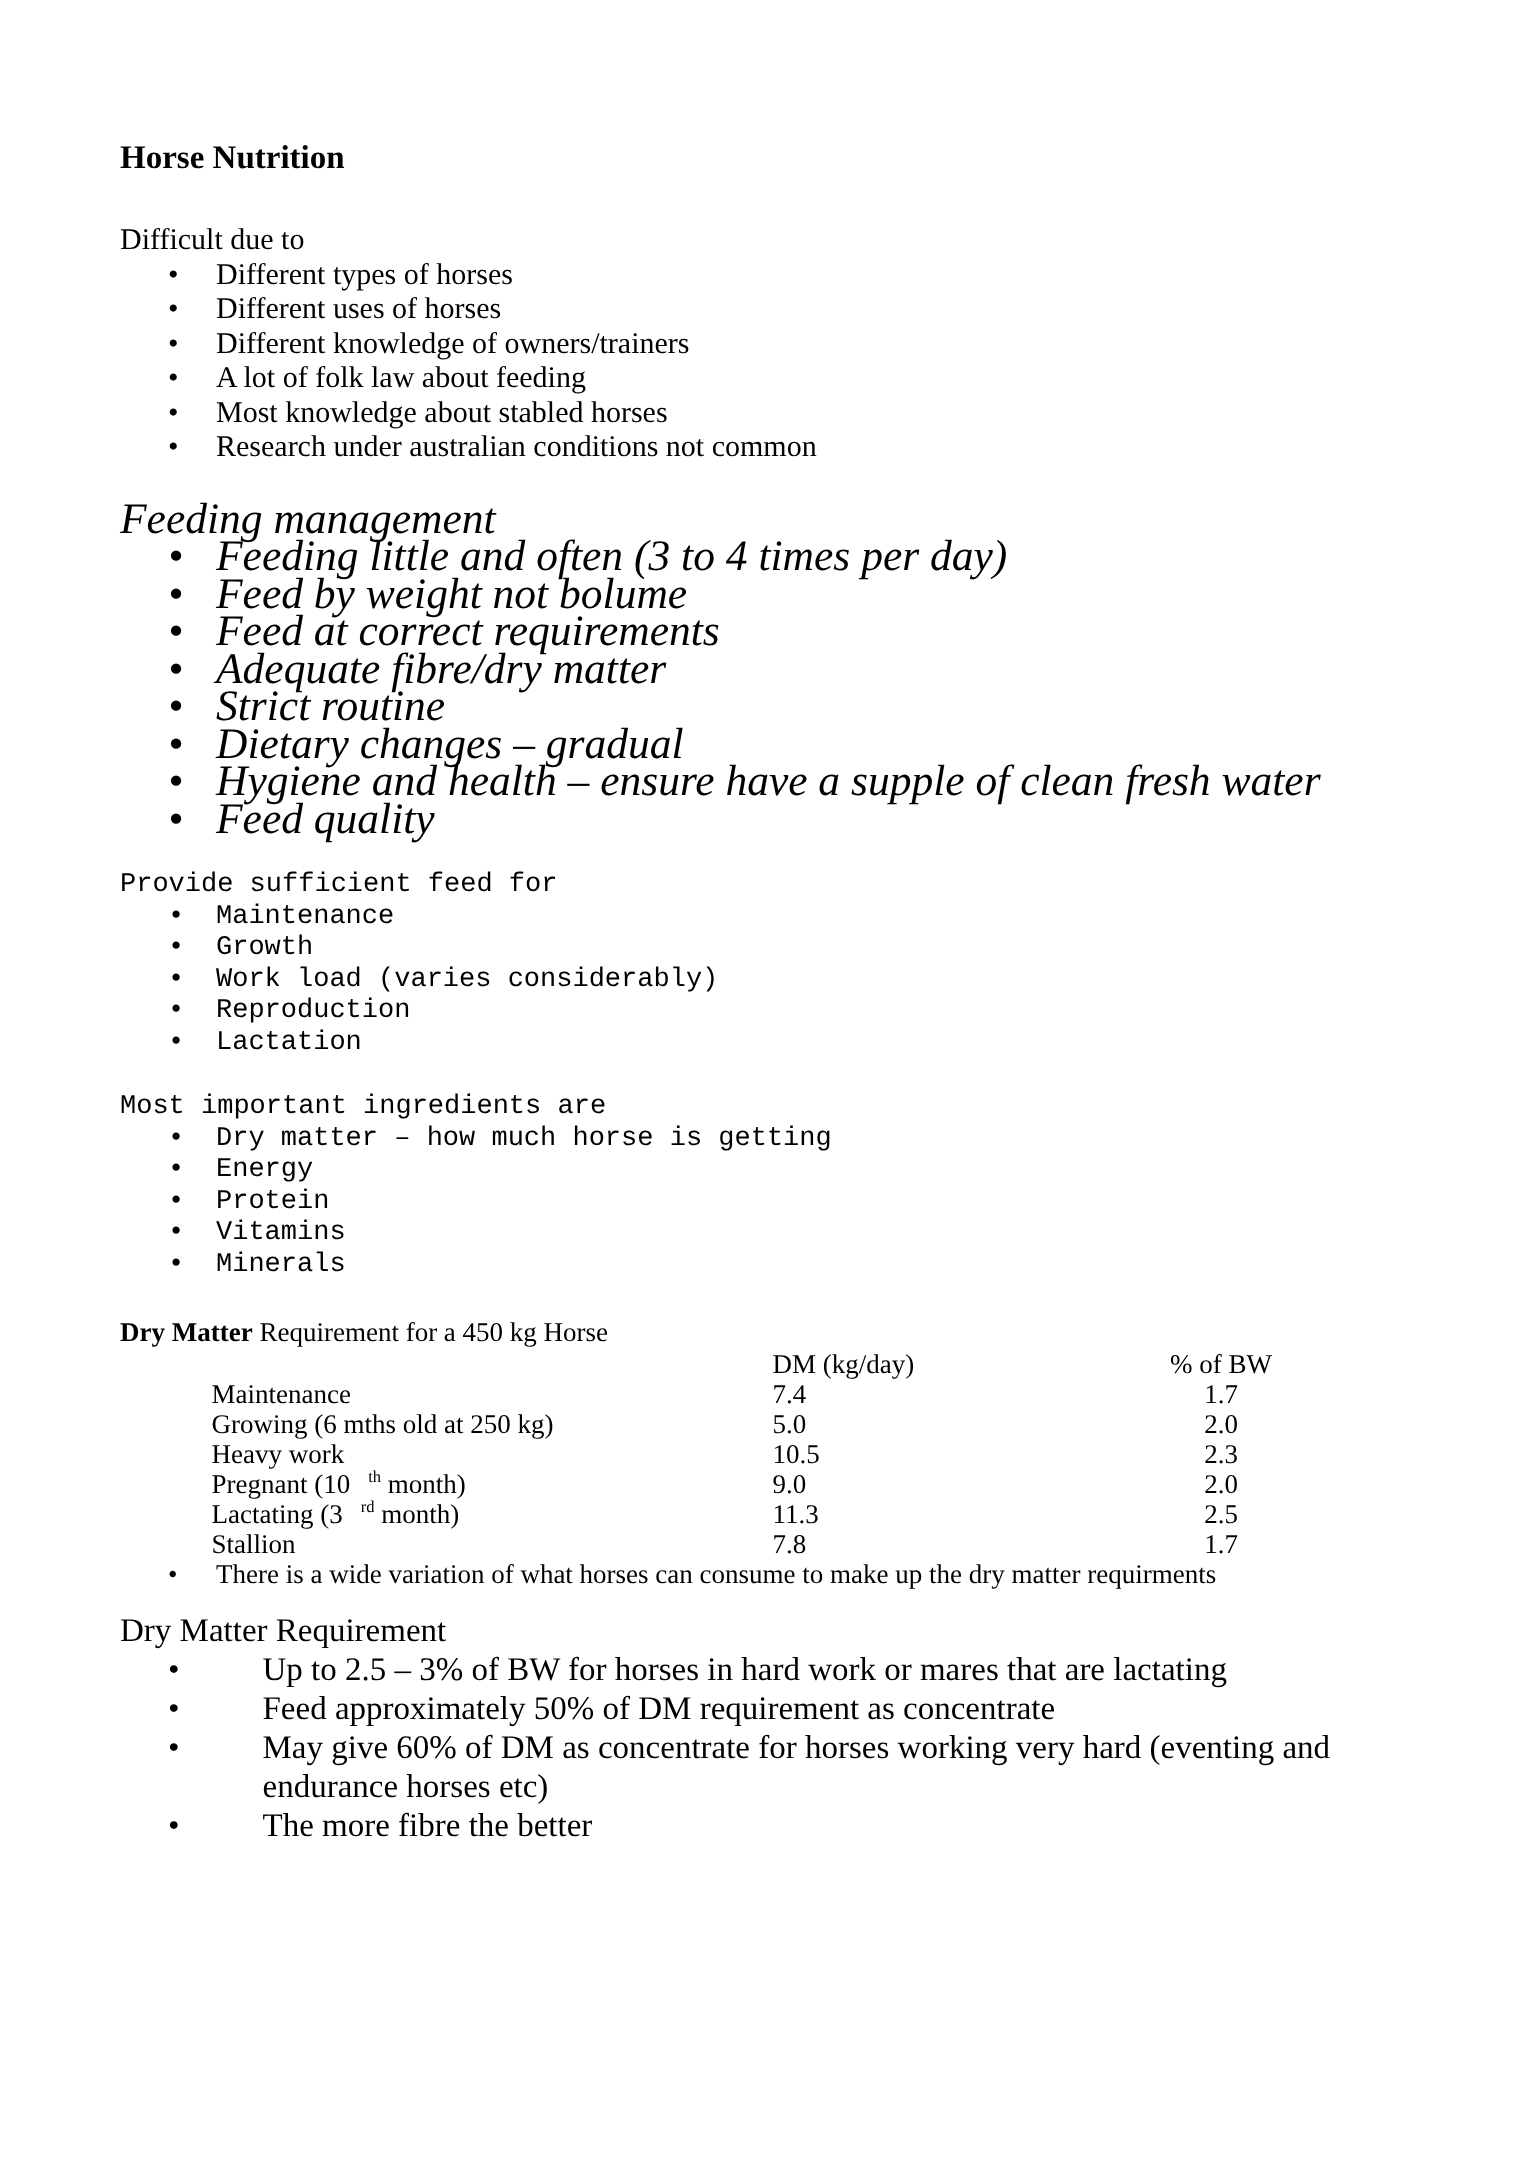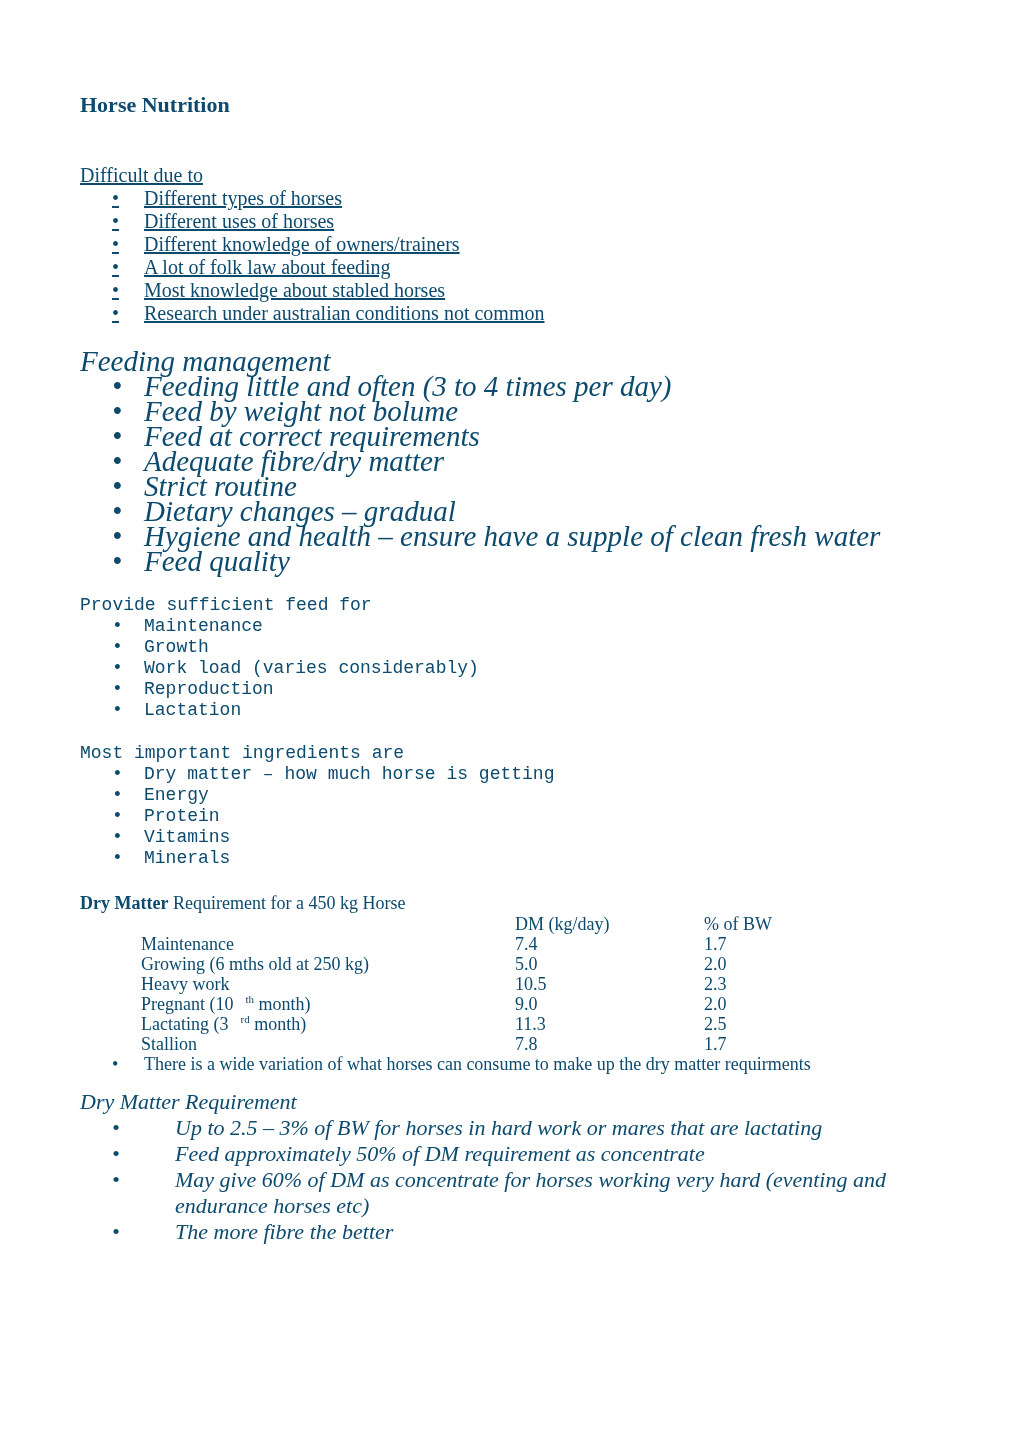--- a/index.html
+++ b/index.html
@@ -1,21 +1,21 @@
 <!DOCTYPE html>
 <html><head>
 <meta charset="utf-8">
 <style>
   html, body { margin: 0; padding: 0; background: #ffffff; }
   .page {
     position: relative;
     width: 1020px;
     height: 1443px;
     background: #ffffff;
-    color: #0c4a6e;
+    color: #000000;
     font-family: "Liberation Serif", "DejaVu Serif", serif;
     box-sizing: border-box;
     padding: 92px 96px 0 80px;
     overflow: hidden;
   }
   .doc-title {
     font-size: 22px;
     font-weight: bold;
     line-height: 26px;
     margin: 0;
@@ -23,45 +23,45 @@
   .hd { margin: 0; }
   .li { display: flex; }
   .bullet {
     flex: none;
     width: 32px;
     margin-left: 32px;
   }
   .li-text { flex: none; max-width: 770px; }
 
   
-  .sec1 { margin-top: 46px; font-size: 20px; text-decoration: underline; }
+  .sec1 { margin-top: 31px; font-size: 20px; }
   .sec1 .hd, .sec1 .li { line-height: 23px; }
 
   
   .sec2 { margin-top: 23px; font-size: 29px; font-style: italic; }
   .sec2 .hd { line-height: 26px; }
   .sec2 .li { line-height: 25px; }
 
   
   .sec3 { margin-top: 21px; font-size: 18px; }
   .sec4 { margin-top: 22px; font-size: 18px; }
   .sec3 .hd, .sec3 .li, .sec4 .hd, .sec4 .li { line-height: 21px; font-family: Liberation Mono, monospace; }
 
   
   .tsec { margin-top: 24px; font-size: 18px; }
   .tsec .hd { line-height: 21px; }
   .trow { display: flex; line-height: 20px; }
   .trow .c1 { flex: none; width: 374px; margin-left: 61px; }
   .trow .c2 { flex: none; width: 189px; }
-  .trow .c3 { flex: 1; }
+  .trow .c3 { flex: 1; text-align: center; }
   .sup { vertical-align: super; font-size: 11px; line-height: 0; padding-left: 12px; }
   .tsec .note { line-height: 21px; }
 
   
-  .sec6 { margin-top: 14px; font-size: 22px; font-style: italic; }
+  .sec6 { margin-top: 14px; font-size: 22px; }
   .sec6 .hd { line-height: 26px; }
   .sec6 .li { line-height: 26px; }
   .sec6 .li-text { max-width: 790px; margin-left: 31px; }
 
   .b { font-weight: bold; }
 </style>
 </head>
 <body>
 
 <div class="page">

